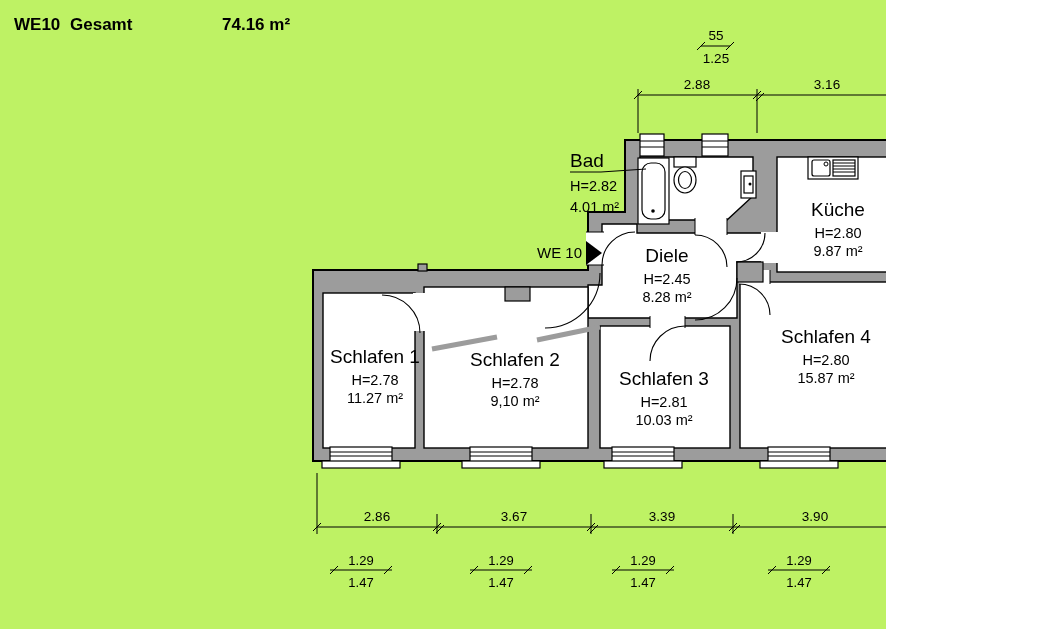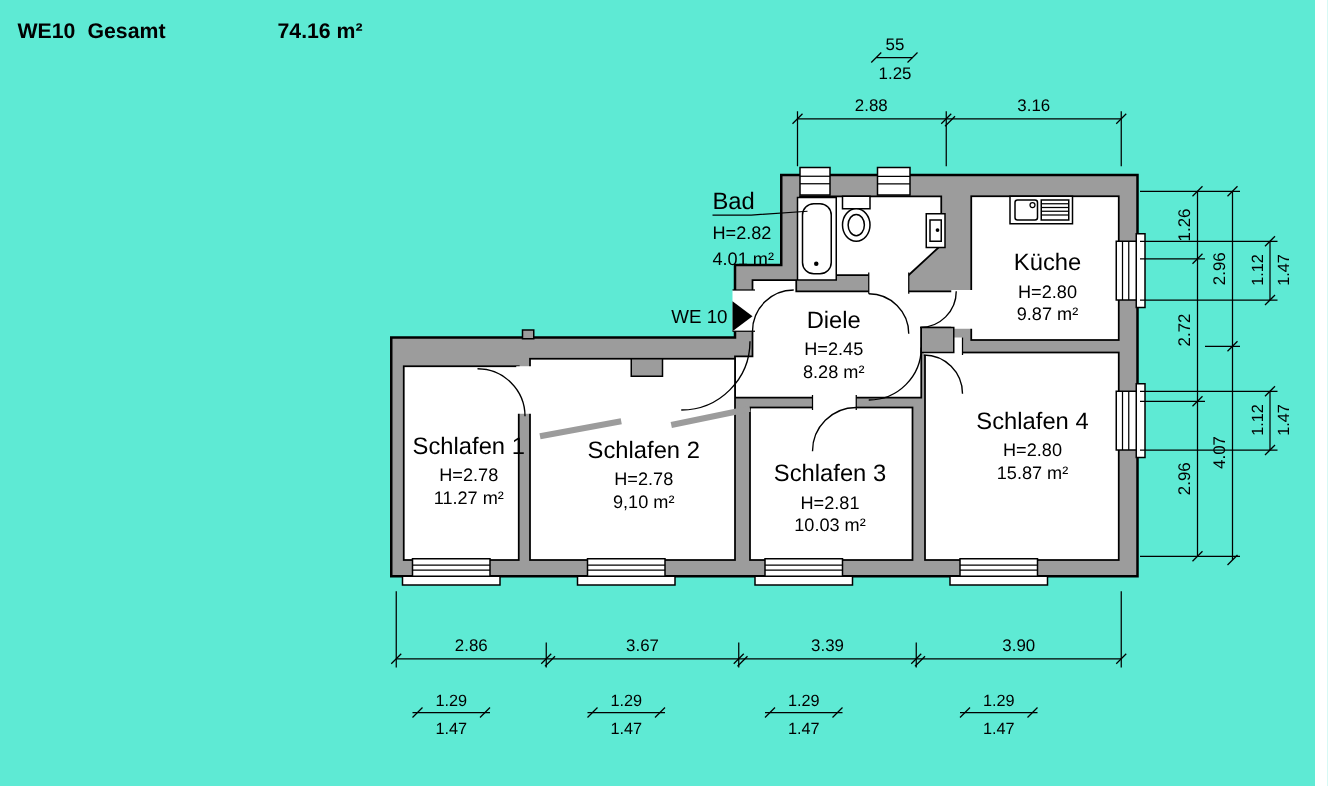--- a/index.html
+++ b/index.html
@@ -1,16 +1,16 @@
 <!DOCTYPE html>
 <html><head>
 <meta charset="utf-8">
 <style>
   html,body{margin:0;padding:0;background:#fff;}
-  #stage{position:relative;width:1052px;height:629px;background:#5eead4;overflow:hidden;}
+  #stage{position:relative;width:886px;height:629px;background:#bef264;overflow:hidden;}
   svg{position:absolute;left:0;top:0;}
   text{font-family:"Liberation Sans","DejaVu Sans",sans-serif;fill:#000;}
   .title-txt{font-size:17px;font-weight:bold;}
   .room-name{font-size:19px;}
   .room-sub{font-size:14.5px;}
   .dim{font-size:13.5px;}
   .dim-sm{font-size:13px;}
   .we-label{font-size:15px;}
   .wall{fill:#9c9c9c;stroke:#000;stroke-width:2;}
   .roomfill{fill:#fff;stroke:#000;stroke-width:1.4;}

